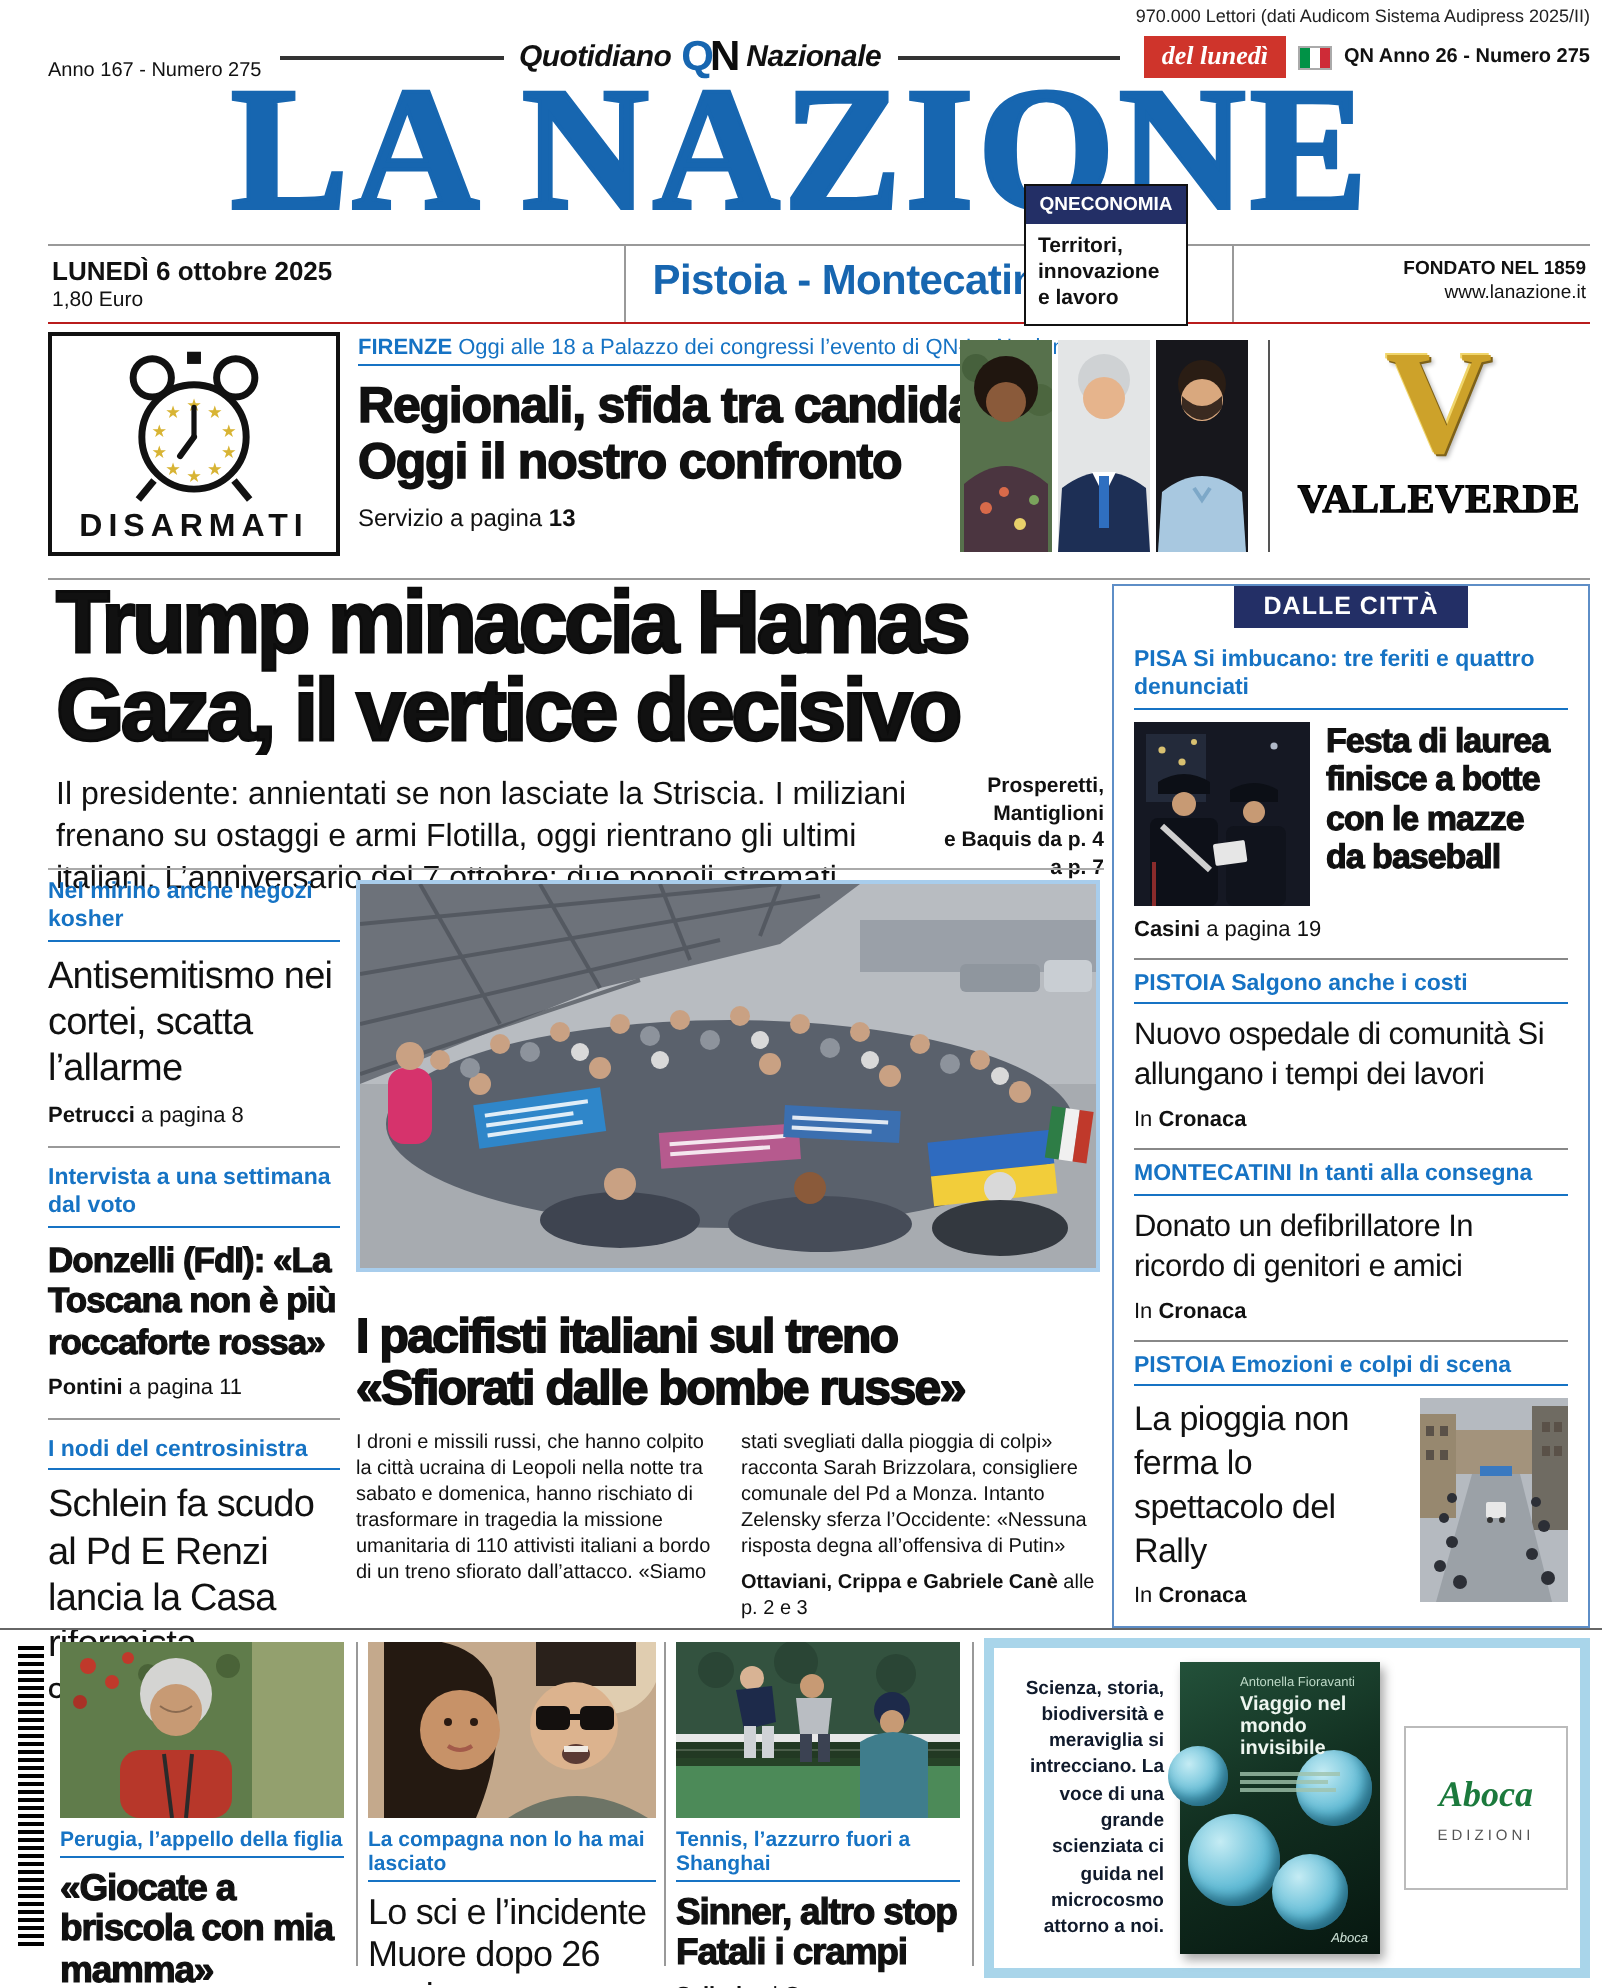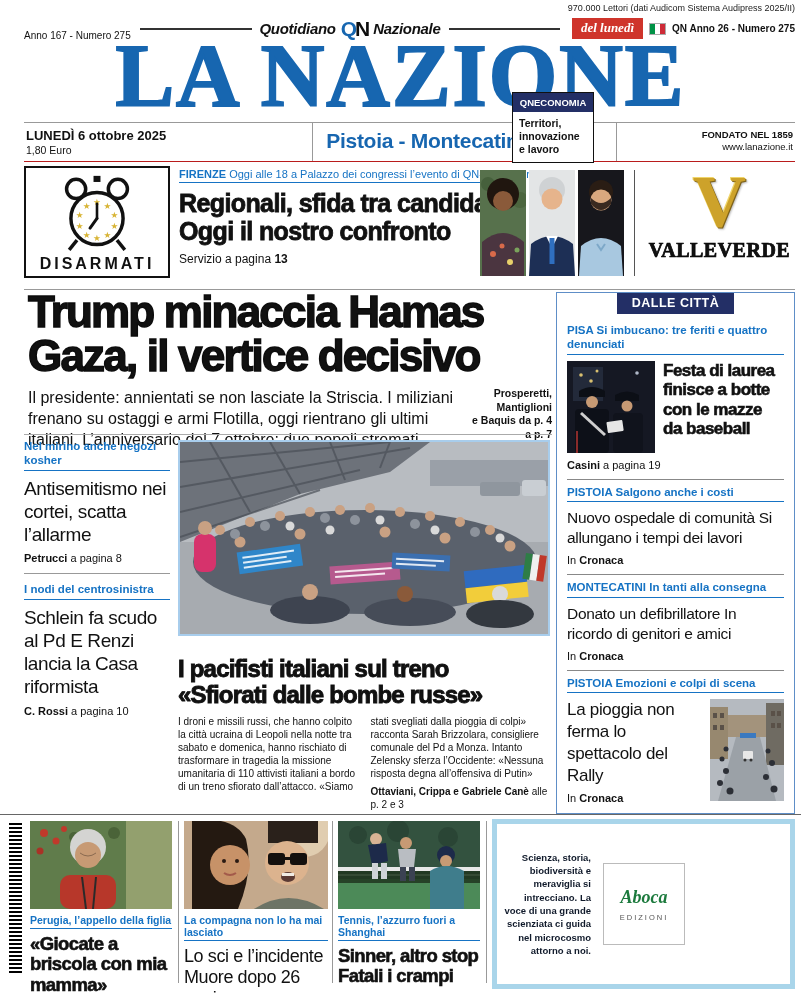--- a/index.html
+++ b/index.html
@@ -287,20 +287,25 @@
       </div>
     </div>
   </div>
   <div class="lead-rule"></div>
 
   <div class="leftcol">
     <div class="story">
       <span class="kicker">Nel mirino anche negozi kosher</span>
       <div class="hl">Antisemitismo nei cortei, scatta l’allarme</div>
       <div class="by"><b>Petrucci</b><span> a pagina 8</span></div>
+    </div>
+    <div class="story">
+      <span class="kicker">Intervista a una settimana dal voto</span>
+      <div class="hl-bold">Donzelli (FdI): «La Toscana non è più roccaforte rossa»</div>
+      <div class="by"><b>Pontini</b><span> a pagina 11</span></div>
     </div>
     <div class="story">
       <span class="kicker">I nodi del centrosinistra</span>
       <div class="hl">Schlein fa scudo al Pd E Renzi lancia la Casa riformista</div>
       <div class="by"><b>C. Rossi</b><span> a pagina 10</span></div>
     </div>
   </div>
 
   <div class="centerpiece">
     <div class="cp-photo">
@@ -567,20 +572,34 @@
       </div>
       <span class="b-kicker">Tennis, l’azzurro fuori a Shanghai</span>
       <div class="b-hl">Sinner, altro stop Fatali i crampi</div>
       <div class="b-by"><b>Selleri</b><span> nel Qs</span></div>
     </div>
 
     <div class="b-sep" style="left:486px"></div>
 
     <div class="ad">
       <div class="ad-blurb">Scienza, storia, biodiversità e meraviglia si intrecciano. La voce di una grande scienziata ci guida nel microcosmo attorno a noi.</div>
+      <div class="book">
+        <div class="sphere" style="left:4px;top:76px;width:46px;height:46px;"></div>
+        <div class="sphere" style="left:46px;top:96px;width:38px;height:38px;"></div>
+        <div class="sphere" style="left:58px;top:44px;width:38px;height:38px;"></div>
+        <div class="sphere" style="left:-6px;top:42px;width:30px;height:30px;"></div>
+        <div class="book-author">Antonella Fioravanti</div>
+        <div class="book-title">Viaggio nel mondo invisibile</div>
+        <div class="book-lines">
+          <div style="width:50px"></div>
+            <div style="width:44px"></div>
+            <div style="width:48px"></div>
+        </div>
+        <div class="book-pub">Aboca</div>
+      </div>
       <div class="ad-logo">
         <span class="aboca">Aboca</span>
         <span class="edizioni">EDIZIONI</span>
       </div>
     </div>
   </div>
 
 </div>
 
 </body></html>

